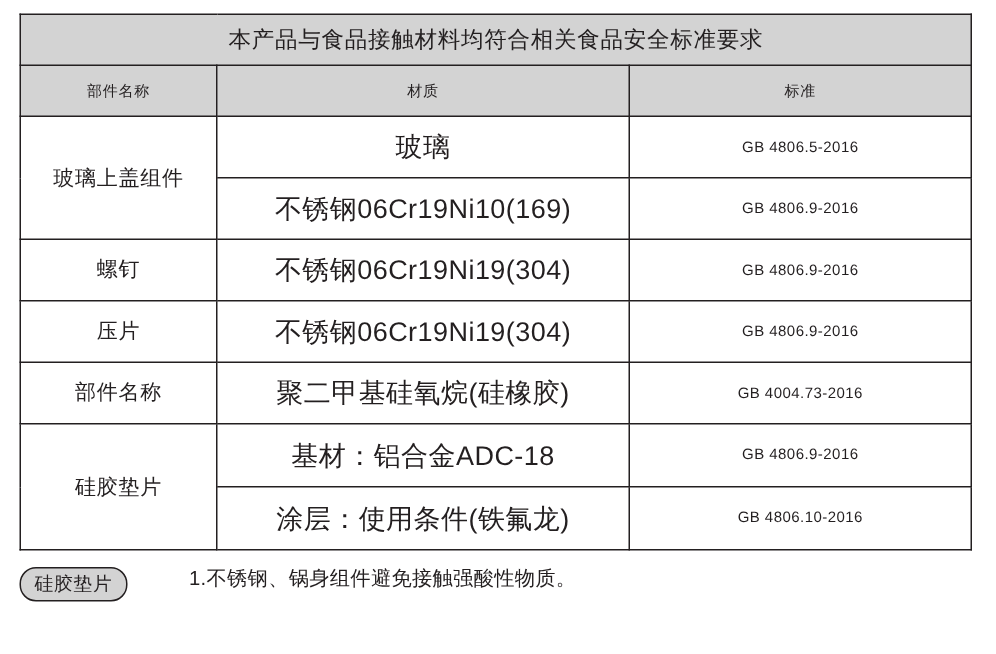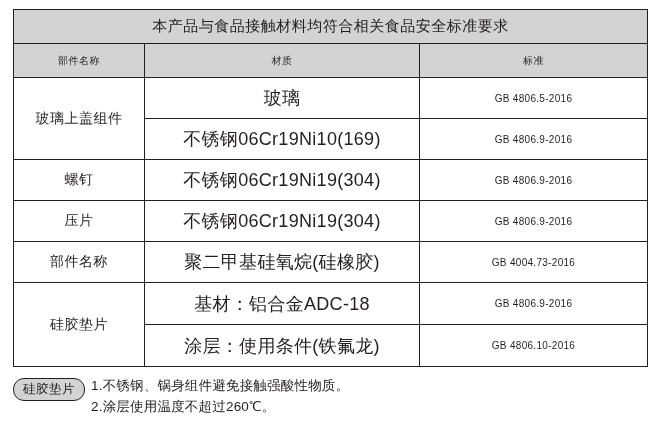--- a/index.html
+++ b/index.html
@@ -83,20 +83,21 @@
     line-height: 21px;
     padding: 0 9px;
     font-size: 12.5px;
     letter-spacing: 0.5px;
     color: #231f20;
     white-space: nowrap;
   }
   .usage-lines {
     flex: 1 1 auto;
     padding-left: 6px;
+    margin-left: 35px;
   }
   .usage-line {
     font-size: 13.5px;
     line-height: 21px;
     letter-spacing: 0.2px;
     white-space: nowrap;
   }
 </style>
 </head>
 <body>
@@ -156,17 +157,16 @@
         <td class="mat-cell">涂层：使用条件(铁氟龙)</td>
         <td class="std-cell">GB 4806.10-2016</td>
       </tr>
     </tbody>
   </table>
 
   <div class="usage">
     <div class="usage-badge">硅胶垫片</div>
     <div class="usage-lines">
       <div class="usage-line">1.不锈钢、锅身组件避免接触强酸性物质。</div>
-      <div class="usage-line">2.涂层使用温度不超过260℃。</div>
     </div>
   </div>
 
 </div>
 
 </body></html>

